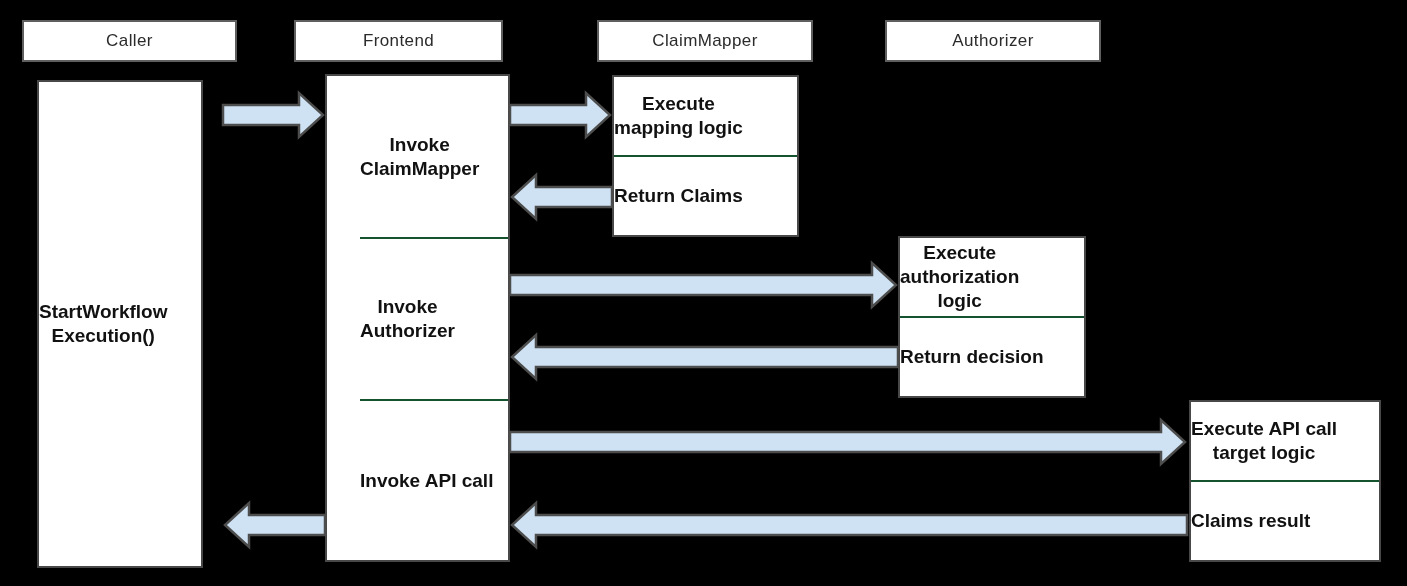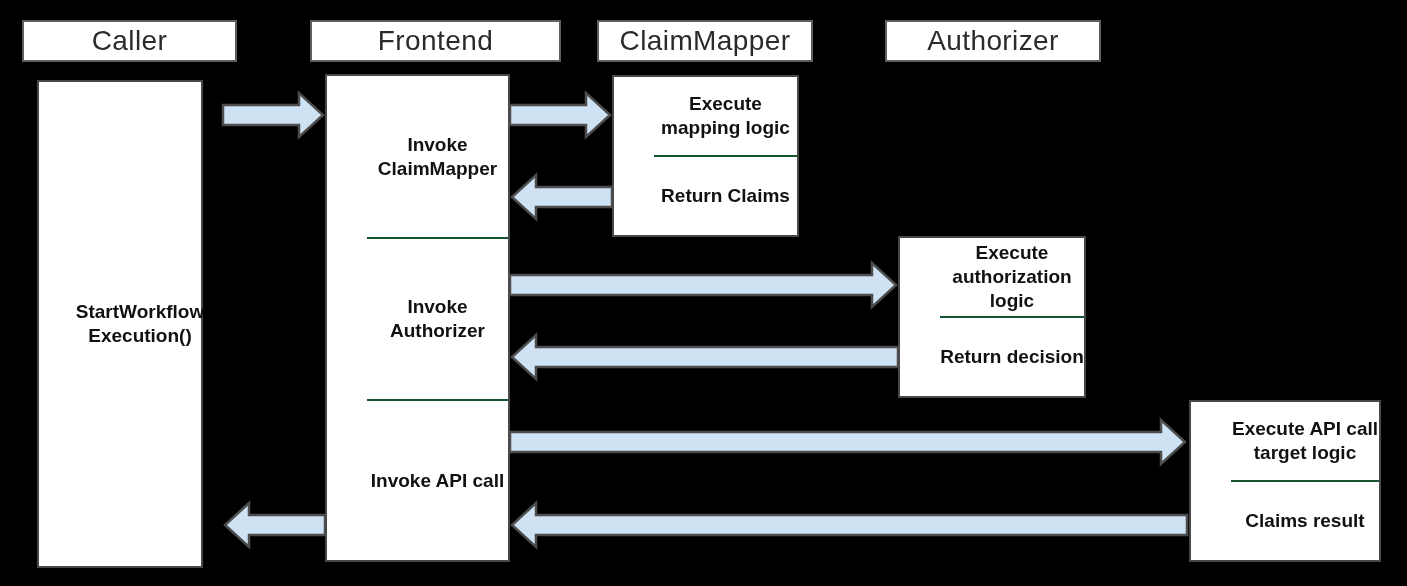--- a/index.html
+++ b/index.html
@@ -16,52 +16,51 @@
   .hdr {
     position: absolute;
     top: 20px;
     height: 42px;
     box-sizing: border-box;
     background: #ffffff;
     border: 2px solid #5f5f5f;
     display: flex;
     align-items: center;
     justify-content: center;
-    font-size: 28px;
+    font-size: 17px;
     letter-spacing: 0.4px;
     color: #2b2b2b;
   }
   .hdr-caller      { left: 22px;   width: 215px; }
-  .hdr-frontend    { left: 310px;  width: 251px; }
+  .hdr-frontend    { left: 294px;  width: 209px; }
   .hdr-claimmapper { left: 597px;  width: 216px; }
   .hdr-authorizer  { left: 885px;  width: 216px; }
   .hdr-calltarget  { left: 1172px; width: 216px; }
 
   
   .act {
     position: absolute;
     box-sizing: border-box;
     background: #ffffff;
     border: 2px solid #484848;
     display: flex;
     flex-direction: column;
   }
   .act-caller      { left: 37px;   top: 80px;  width: 166px; height: 488px; }
-  .act-frontend    { left: 325px;  top: 74px;  width: 185px; height: 488px; }
+  .act-frontend    { left: 325px;  top: 74px;  width: 185px; height: 488px; padding-left: 33px; }
   .act-claimmapper { left: 612px;  top: 75px;  width: 187px; height: 162px; }
   .act-authorizer  { left: 898px;  top: 236px; width: 188px; height: 162px; }
   .act-calltarget  { left: 1189px; top: 400px; width: 192px; height: 162px; }
 
   .seg {
     box-sizing: border-box;
     display: flex;
     align-items: center;
-    justify-content: center;
+    justify-content: flex-start;
     flex: 1 1 auto;
-    margin-left: 40px;
   }
   .seg + .seg { border-top: 2px solid #14532d; }
   .act-frontend .seg-1 { flex: 0 0 161px; }
   .act-frontend .seg-2 { flex: 0 0 162px; }
   .act-claimmapper .seg-1,
   .act-authorizer  .seg-1,
   .act-calltarget  .seg-1 { flex: 0 0 78px; }
 
   .lbl {
     font-size: 19px;

